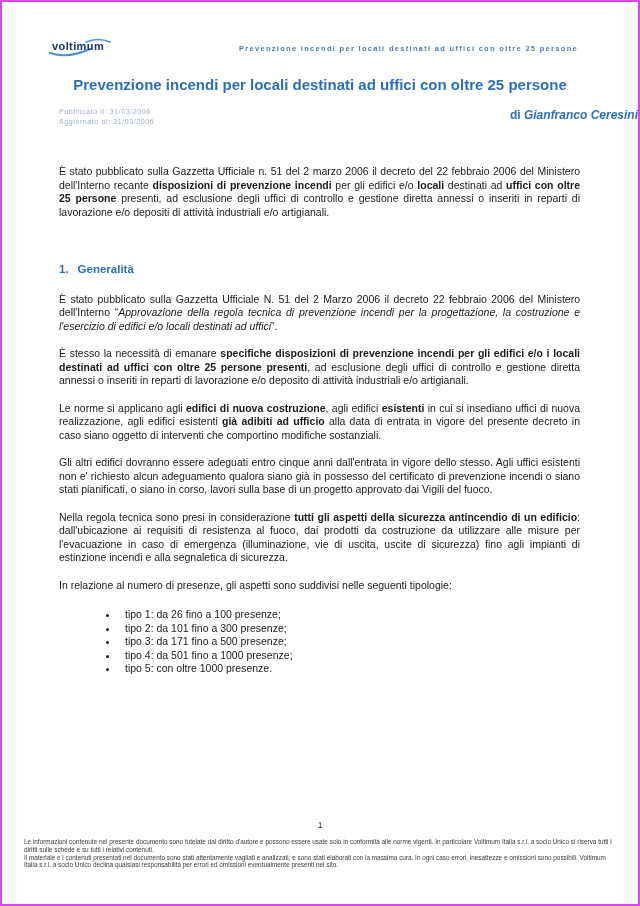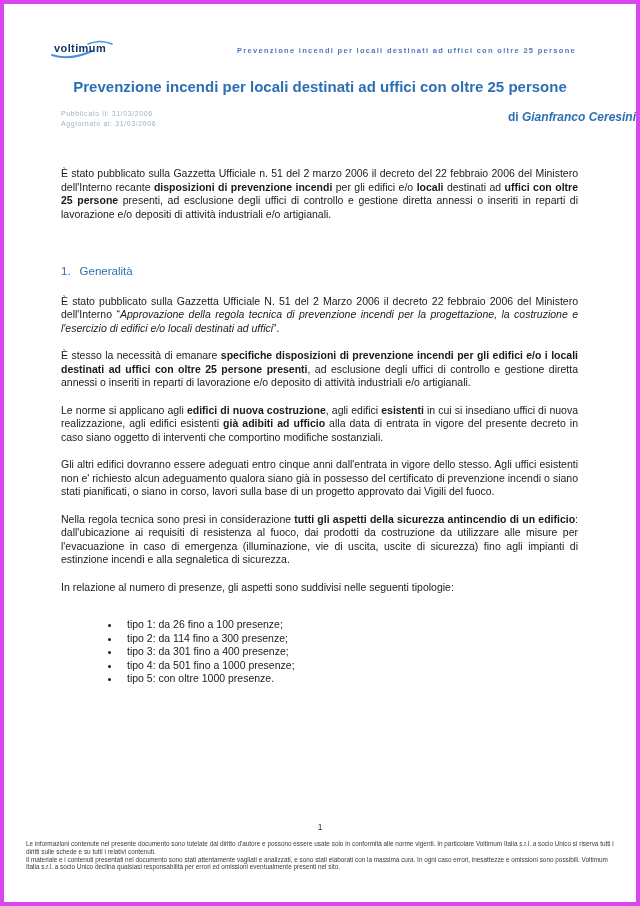--- a/index.html
+++ b/index.html
@@ -1,20 +1,20 @@
 <!DOCTYPE html>
 <html><head>
 <meta charset="utf-8">
 <style>
   html,body{margin:0;padding:0;background:#ffffff;}
   .page{
     position:relative;
     width:640px;height:906px;
     background:#ffffff;
-    border:4px solid #d946ef;
+    border:2px solid #d946ef;
     box-sizing:border-box;
     font-family:"Liberation Sans", sans-serif;
     color:#1a1a1a;
     overflow:hidden;
   }
   
   .logo{position:absolute;left:46px;top:34px;width:74px;height:24px;}
   .logo .logo-text{
     position:absolute;left:4px;top:4px;
     font-size:11px;font-weight:bold;letter-spacing:.4px;
@@ -46,26 +46,26 @@
   .body{
     position:absolute;left:57px;right:58px;top:163px;
     font-size:10.5px;line-height:13.5px;
     text-align:justify;
   }
   .body p{margin:0 0 14px 0;}
   .b{font-weight:bold;}
   .i{font-style:italic;}
   h2.section{
     margin:44px 0 16px 0;
-    font-size:11.5px;font-weight:normal;color:#2e6fb4;
+    font-size:11.5px;font-weight:bold;color:#2e6fb4;
     text-align:left;
   }
   h2.section .num{margin-right:9px;}
   ul.bullets{
-    margin:24px 0 10px 0;
+    margin:16px 0 10px 0;
     padding-left:60px;
     text-align:left;
   }
   ul.bullets li{margin:0;padding-left:6px;line-height:13.5px;}
   
   .pagenum{
     position:absolute;left:0;right:0;top:818px;
     text-align:center;font-size:8.5px;color:#333;
   }
   .disclaimer{
@@ -107,22 +107,22 @@
 
     <p><span>È stato pubblicato sulla Gazzetta Ufficiale N. 51 del 2 Marzo 2006 il decreto 22 febbraio 2006 del Ministero dell'Interno “</span><span class="i">Approvazione della regola tecnica di prevenzione incendi per la progettazione, la costruzione e l'esercizio di edifici e/o locali destinati ad uffici</span><span>”.</span></p>
     <p><span>È stesso la necessità di emanare </span><span class="b">specifiche disposizioni di prevenzione incendi per gli edifici e/o i locali destinati ad uffici con oltre 25 persone presenti</span><span>, ad esclusione degli uffici di controllo e gestione diretta annessi o inseriti in reparti di lavorazione e/o deposito di attività industriali e/o artigianali.</span></p>
     <p><span>Le norme si applicano agli </span><span class="b">edifici di nuova costruzione</span><span>, agli edifici </span><span class="b">esistenti</span><span> in cui si insediano uffici di nuova realizzazione, agli edifici esistenti </span><span class="b">già adibiti ad ufficio</span><span> alla data di entrata in vigore del presente decreto in caso siano oggetto di interventi che comportino modifiche sostanziali.</span></p>
     <p>Gli altri edifici dovranno essere adeguati entro cinque anni dall'entrata in vigore dello stesso. Agli uffici esistenti non e' richiesto alcun adeguamento qualora siano già in possesso del certificato di prevenzione incendi o siano stati pianificati, o siano in corso, lavori sulla base di un progetto approvato dai Vigili del fuoco.</p>
     <p><span>Nella regola tecnica sono presi in considerazione </span><span class="b">tutti gli aspetti della sicurezza antincendio di un edificio</span><span>: dall'ubicazione ai requisiti di resistenza al fuoco, dai prodotti da costruzione da utilizzare alle misure per l'evacuazione in caso di emergenza (illuminazione, vie di uscita, uscite di sicurezza) fino agli impianti di estinzione incendi e alla segnaletica di sicurezza.</span></p>
     <p>In relazione al numero di presenze, gli aspetti sono suddivisi nelle seguenti tipologie:</p>
 
     <ul class="bullets">
         <li>tipo 1: da 26 fino a 100 presenze;</li>
-        <li>tipo 2: da 114 fino a 300 presenze;</li>
-        <li>tipo 3: da 301 fino a 400 presenze;</li>
+        <li>tipo 2: da 101 fino a 300 presenze;</li>
+        <li>tipo 3: da 171 fino a 500 presenze;</li>
         <li>tipo 4: da 501 fino a 1000 presenze;</li>
         <li>tipo 5: con oltre 1000 presenze.</li>
       </ul>
 
   </div>
 
   <div class="pagenum">1</div>
   <div class="disclaimer">
     <p>Le informazioni contenute nel presente documento sono tutelate dal diritto d'autore e possono essere usate solo in conformità alle norme vigenti. In particolare Voltimum Italia s.r.l. a socio Unico si riserva tutti i diritti sulle schede e su tutti i relativi contenuti.</p>
     <p>Il materiale e i contenuti presentati nel documento sono stati attentamente vagliati e analizzati, e sono stati elaborati con la massima cura. In ogni caso errori, inesattezze e omissioni sono possibili. Voltimum Italia s.r.l. a socio Unico declina qualsiasi responsabilità per errori ed omissioni eventualmente presenti nel sito.</p>

